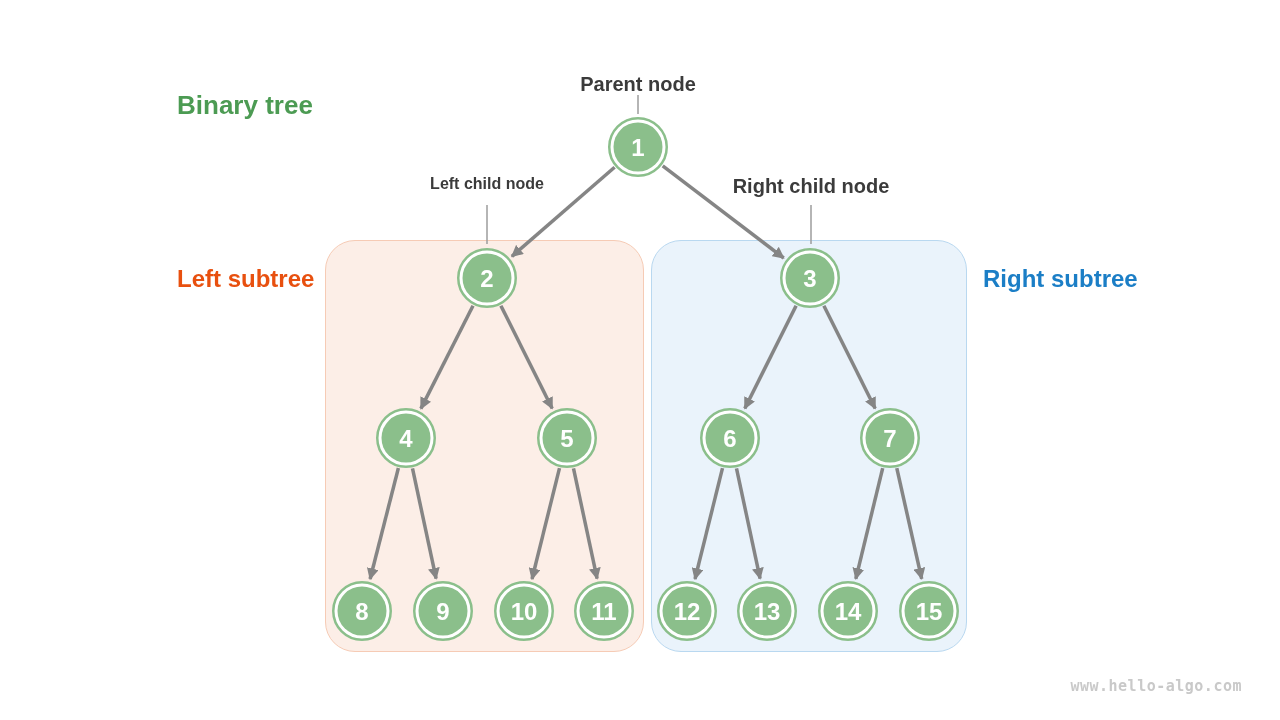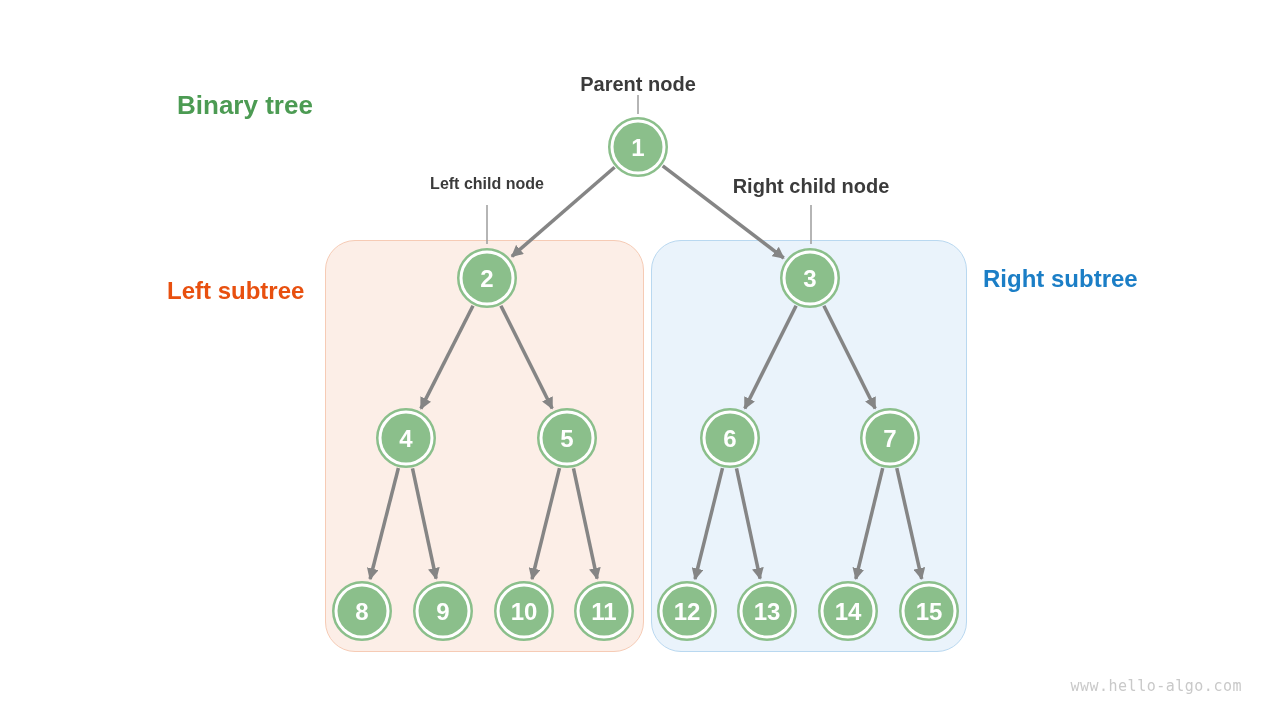--- a/index.html
+++ b/index.html
@@ -12,23 +12,23 @@
                   background:var(--left_region_fill); border-color:var(--left_region_border); }
   .region-right { left:651px; top:240px; width:316px; height:412px;
                   background:var(--right_region_fill); border-color:var(--right_region_border); }
   #diagram { position:absolute; left:0; top:0; }
   .label { position:absolute; font-weight:bold; color:var(--annotation_dark); white-space:nowrap; }
   .centered { transform:translateX(-50%); }
   .title-label        { left:177px; top:58px;  font-size:26px; color:var(--title_green);margin-top:32px; }
   .parent-label       { left:638px; top:73px;  font-size:20px; }
   .left-child-label   { left:487px; top:175px; font-size:16px; }
   .right-child-label  { left:811px; top:175px; font-size:20px; }
-  .left-subtree-label { left:167px; top:265px; font-size:24px; color:var(--left_subtree_orange);margin-top:12px; }
+  .left-subtree-label { left:177px; top:265px; font-size:24px; color:var(--left_subtree_orange); }
   .right-subtree-label{ left:983px; top:265px; font-size:24px; color:var(--right_subtree_blue);text-align:center; }
-  .watermark { position:absolute; right:38px; top:677px; font-weight:normal;
+  .watermark { position:absolute; right:38px; top:677px; font-weight:bold;
                font-family:"DejaVu Sans Mono", monospace; font-size:15px;
                color:var(--watermark_gray); letter-spacing:0.5px; }
   .node-text { font-family:"Liberation Sans", sans-serif; font-weight:bold; }
 </style>
 </head>
 <body>
 
 <div class="stage">
 
   <div class="region region-left"></div>

